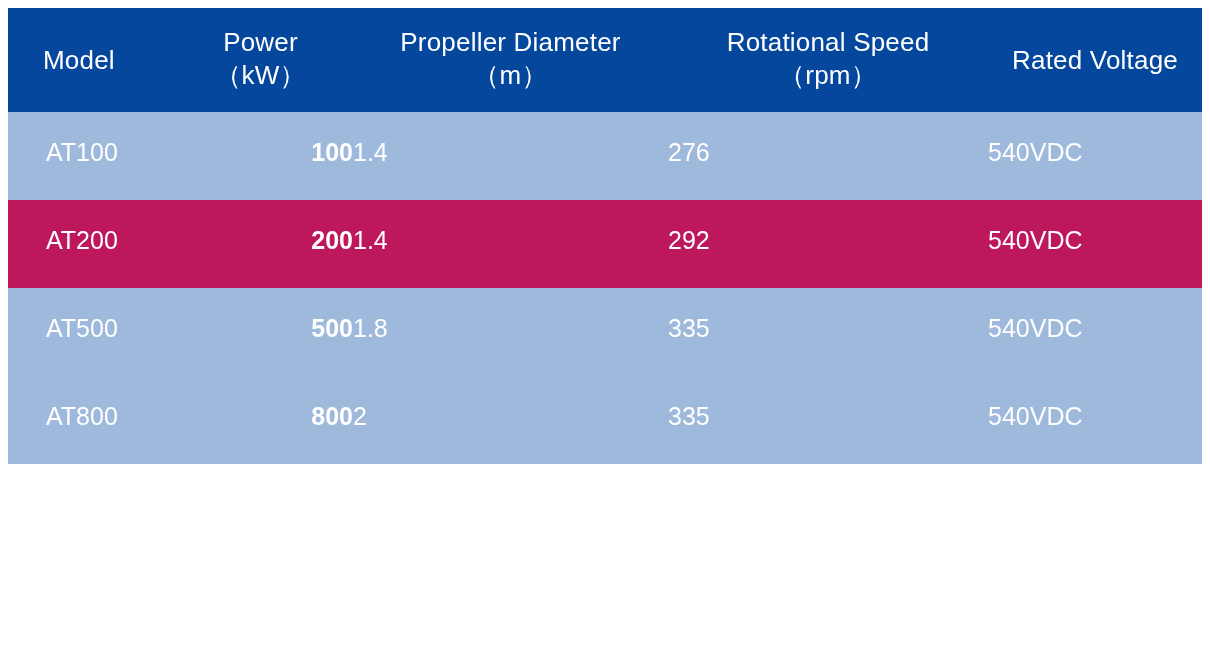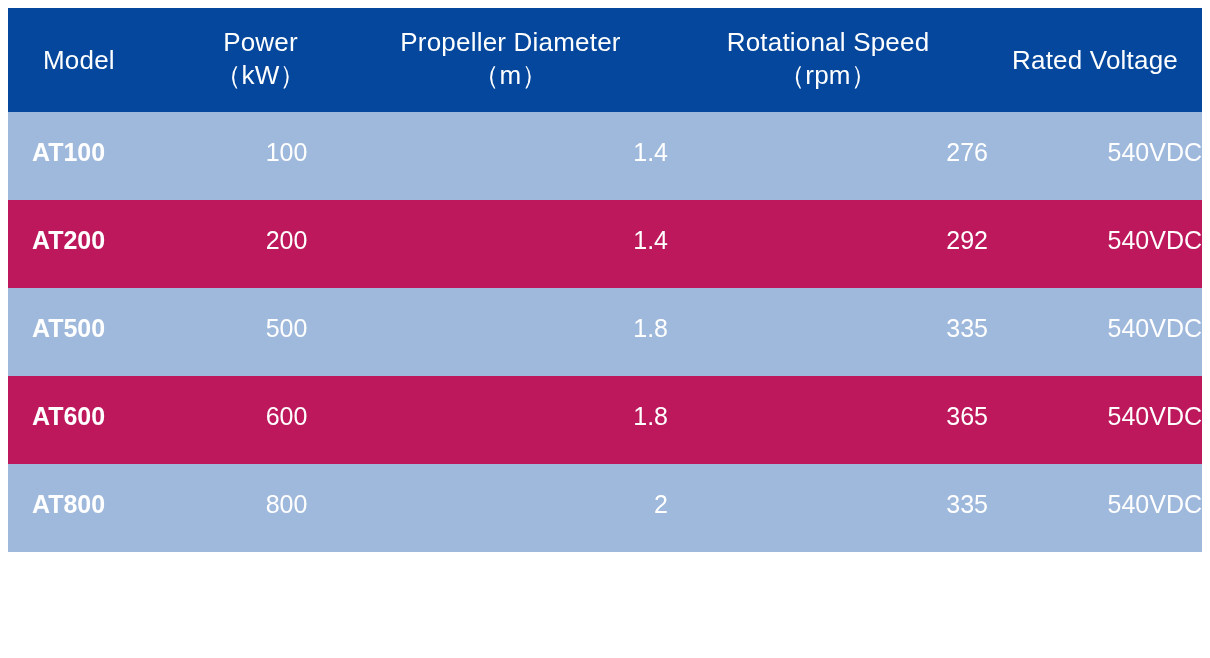--- a/index.html
+++ b/index.html
@@ -44,38 +44,38 @@
   .spec-table thead th.th-model {
     text-align: left;
     padding-left: 35px;
   }
 
   .spec-table tbody td {
     height: 80px;
     color: #ffffff;
     font-size: 25px;
     font-weight: normal;
-    text-align: right;
+    text-align: left;
     vertical-align: middle;
     padding: 0 0 8px 0;
     border: 0;
   }
 
   .spec-table tbody tr.row-light td { background: #9FB9DC; }
   .spec-table tbody tr.row-dark  td { background: #be185d; }
 
   .spec-table tbody td.cell-model {
     text-align: left;
-    padding-left: 24px;
-    font-weight: bold;
+    padding-left: 38px;
   }
 
   .spec-table tbody td.cell-power {
-    text-align: center;
+    text-align: right;
     padding-left: 52px;
+    font-weight: bold;
   }
 </style>
 </head>
 <body>
 
 <table class="spec-table">
   <colgroup>
     <col class="c-model">
     <col class="c-power">
     <col class="c-diameter">
@@ -106,27 +106,20 @@
         <td class="cell-speed">292</td>
         <td class="cell-voltage">540VDC</td>
       </tr>
       <tr class="row-light">
         <td class="cell-model">AT500</td>
         <td class="cell-power">500</td>
         <td class="cell-diameter">1.8</td>
         <td class="cell-speed">335</td>
         <td class="cell-voltage">540VDC</td>
       </tr>
-      <tr class="row-dark">
-        <td class="cell-model">AT600</td>
-        <td class="cell-power">600</td>
-        <td class="cell-diameter">1.8</td>
-        <td class="cell-speed">365</td>
-        <td class="cell-voltage">540VDC</td>
-      </tr>
       <tr class="row-light">
         <td class="cell-model">AT800</td>
         <td class="cell-power">800</td>
         <td class="cell-diameter">2</td>
         <td class="cell-speed">335</td>
         <td class="cell-voltage">540VDC</td>
       </tr>
     </tbody>
 </table>
 

